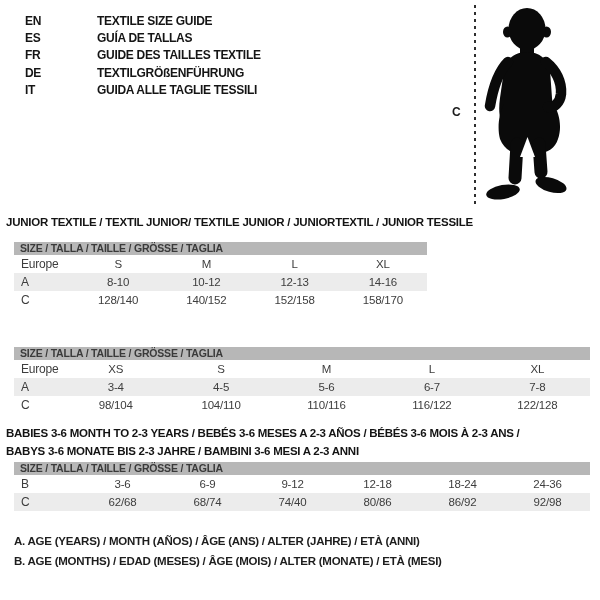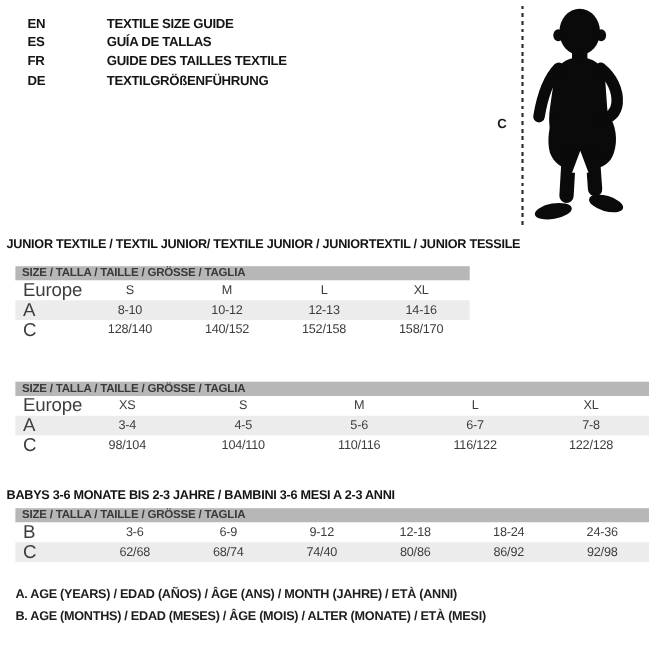--- a/index.html
+++ b/index.html
@@ -27,21 +27,21 @@
   }
   .sec-title .sub{font-size:8px;vertical-align:sub;}
   .size-bar{
     position:absolute;left:14px;height:13px;background:var(--bar-bg,#b7b7b7);
     font-size:10.5px;font-weight:bold;color:#3a3a3a;line-height:13.5px;
     padding-left:6px;box-sizing:border-box;letter-spacing:-0.2px;
   }
   .tbl{position:absolute;left:14px;}
   .trow{display:flex;height:18px;align-items:center;background:#fff;}
   .trow.alt{background:var(--alt-bg,#ececec);}
-  .tlabel{padding-left:7px;box-sizing:border-box;font-size:17px;color:#3d3d3d;letter-spacing:-0.2px;}
+  .tlabel{padding-left:7px;box-sizing:border-box;font-size:12px;color:#3d3d3d;letter-spacing:-0.2px;}
   .tcell{flex:1;text-align:center;font-size:11.5px;color:#3d3d3d;letter-spacing:-0.2px;}
   .tbl-junior .tlabel{width:60px;}
   .tbl-children .tlabel{width:49px;}
   .tbl-babies .tlabel{width:66px;}
   
   .notes{position:absolute;left:14px;top:535px;}
   .note-line{height:20px;font-size:11.5px;font-weight:bold;color:#1d1d1d;letter-spacing:-0.25px;white-space:nowrap;}
 </style>
 </head>
 <body>
@@ -57,20 +57,24 @@
       <span class="lang-code">ES</span>
       <span class="lang-text">GUÍA DE TALLAS</span>
     </div>
     <div class="lang-row">
       <span class="lang-code">FR</span>
       <span class="lang-text">GUIDE DES TAILLES TEXTILE</span>
     </div>
     <div class="lang-row">
       <span class="lang-code">DE</span>
       <span class="lang-text">TEXTILGRÖßENFÜHRUNG</span>
+    </div>
+    <div class="lang-row">
+      <span class="lang-code">IT</span>
+      <span class="lang-text">GUIDA ALLE TAGLIE TESSILI</span>
     </div>
   </div>
 
   <div class="measure-line"></div>
   <div class="measure-label">C</div>
   <svg class="baby-svg" width="97" height="201" viewBox="0 0 97 201" xmlns="http://www.w3.org/2000/svg">
     <g fill="#0a0a0a" stroke="none">
 
       <ellipse cx="23.5" cy="26" rx="4.5" ry="5.5"></ellipse>
       <ellipse cx="62.5" cy="26" rx="4.5" ry="5.5"></ellipse>
@@ -143,21 +147,21 @@
       <div class="trow">
         <div class="tlabel">C</div>
         <div class="tcell">98/104</div>
         <div class="tcell">104/110</div>
         <div class="tcell">110/116</div>
         <div class="tcell">116/122</div>
         <div class="tcell">122/128</div>
       </div>
     </div>
 
-  <h2 class="sec-title" style="top:424px;line-height:18px;"><br><span>BABYS 3-6 MONATE BIS 2-3 JAHRE / BAMBINI 3-6 MESI A 2-3 ANNI</span></h2>
+  <h2 class="sec-title" style="top:424px;line-height:18px;"><span>BABIES 3-6 MONTH TO 2-3 YEARS / BEBÉS 3-6 MESES A 2-3 AÑOS / BÉBÉS 3-6 MOIS À 2-3 ANS /</span><br><span>BABYS 3-6 MONATE BIS 2-3 JAHRE / BAMBINI 3-6 MESI A 2-3 ANNI</span></h2>
   <div class="size-bar" style="top:462px;width:576px;">SIZE / TALLA / TAILLE / GRÖSSE / TAGLIA</div>
   <div class="tbl tbl-babies" style="top:475px;width:576px;">
       <div class="trow">
         <div class="tlabel">B</div>
         <div class="tcell">3-6</div>
         <div class="tcell">6-9</div>
         <div class="tcell">9-12</div>
         <div class="tcell">12-18</div>
         <div class="tcell">18-24</div>
         <div class="tcell">24-36</div>
@@ -167,17 +171,17 @@
         <div class="tcell">62/68</div>
         <div class="tcell">68/74</div>
         <div class="tcell">74/40</div>
         <div class="tcell">80/86</div>
         <div class="tcell">86/92</div>
         <div class="tcell">92/98</div>
       </div>
     </div>
 
   <div class="notes">
-    <div class="note-line">A. AGE (YEARS) / EDAD (AÑOS) / ÂGE (ANS) / MONTH (JAHRE) / ETÀ (ANNI)</div>
+    <div class="note-line">A. AGE (YEARS) / MONTH (AÑOS) / ÂGE (ANS) / ALTER (JAHRE) / ETÀ (ANNI)</div>
     <div class="note-line">B. AGE (MONTHS) / EDAD (MESES) / ÂGE (MOIS) / ALTER (MONATE) / ETÀ (MESI)</div>
   </div>
 
 </div>
 
 </body></html>

